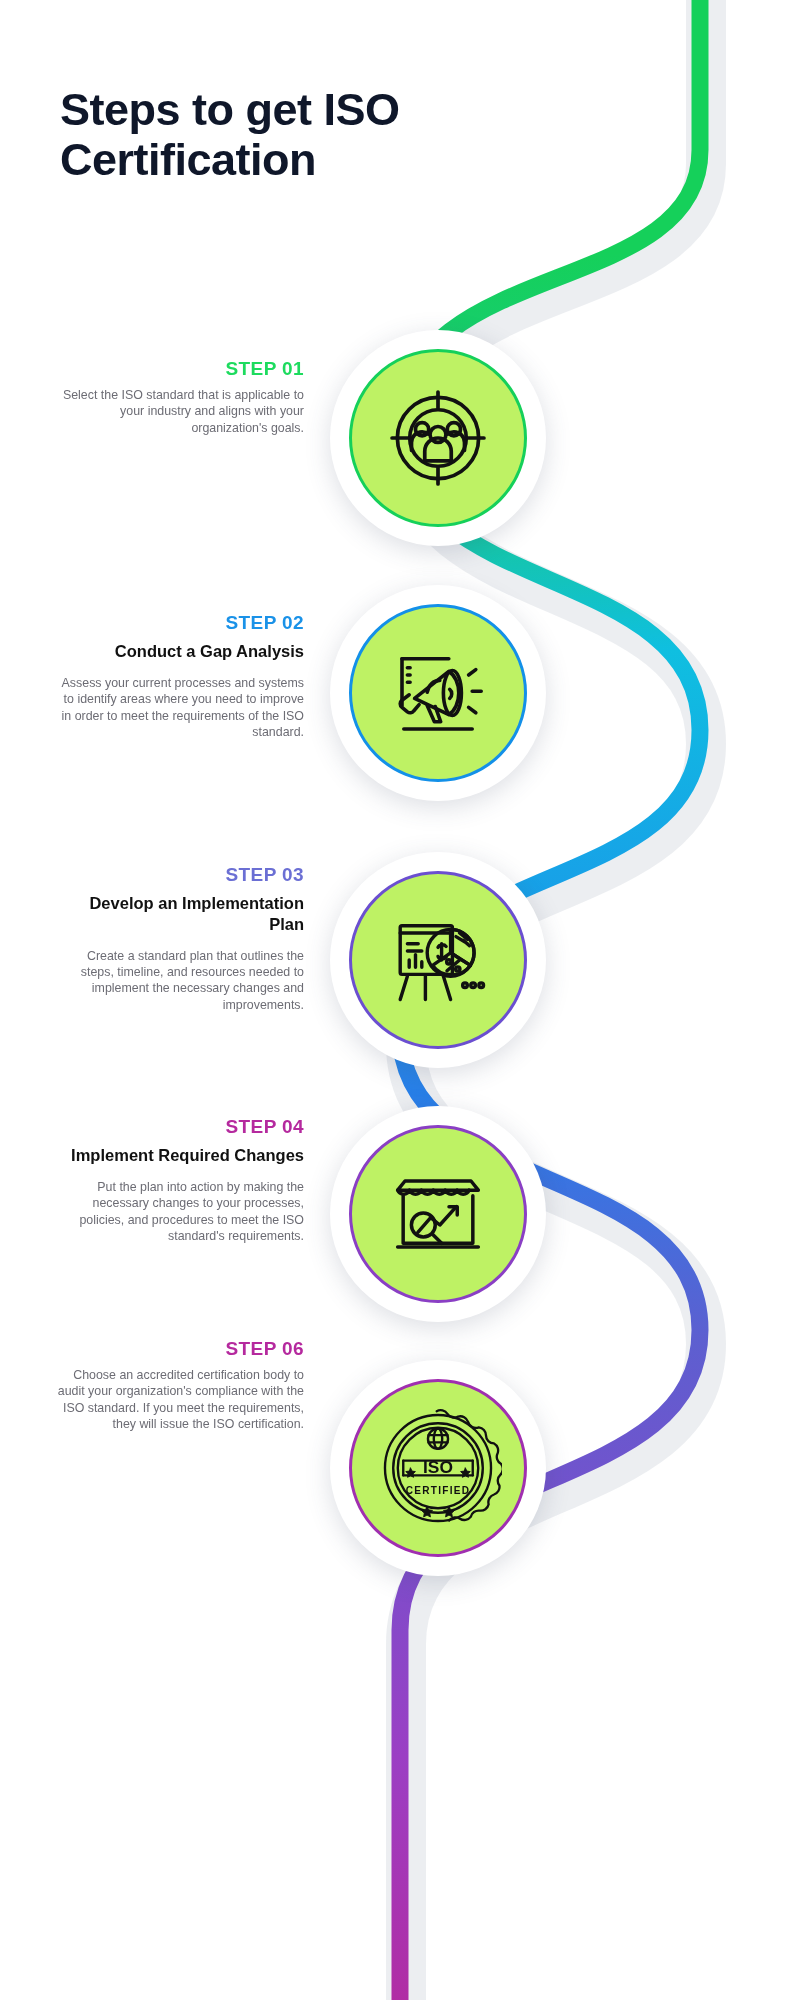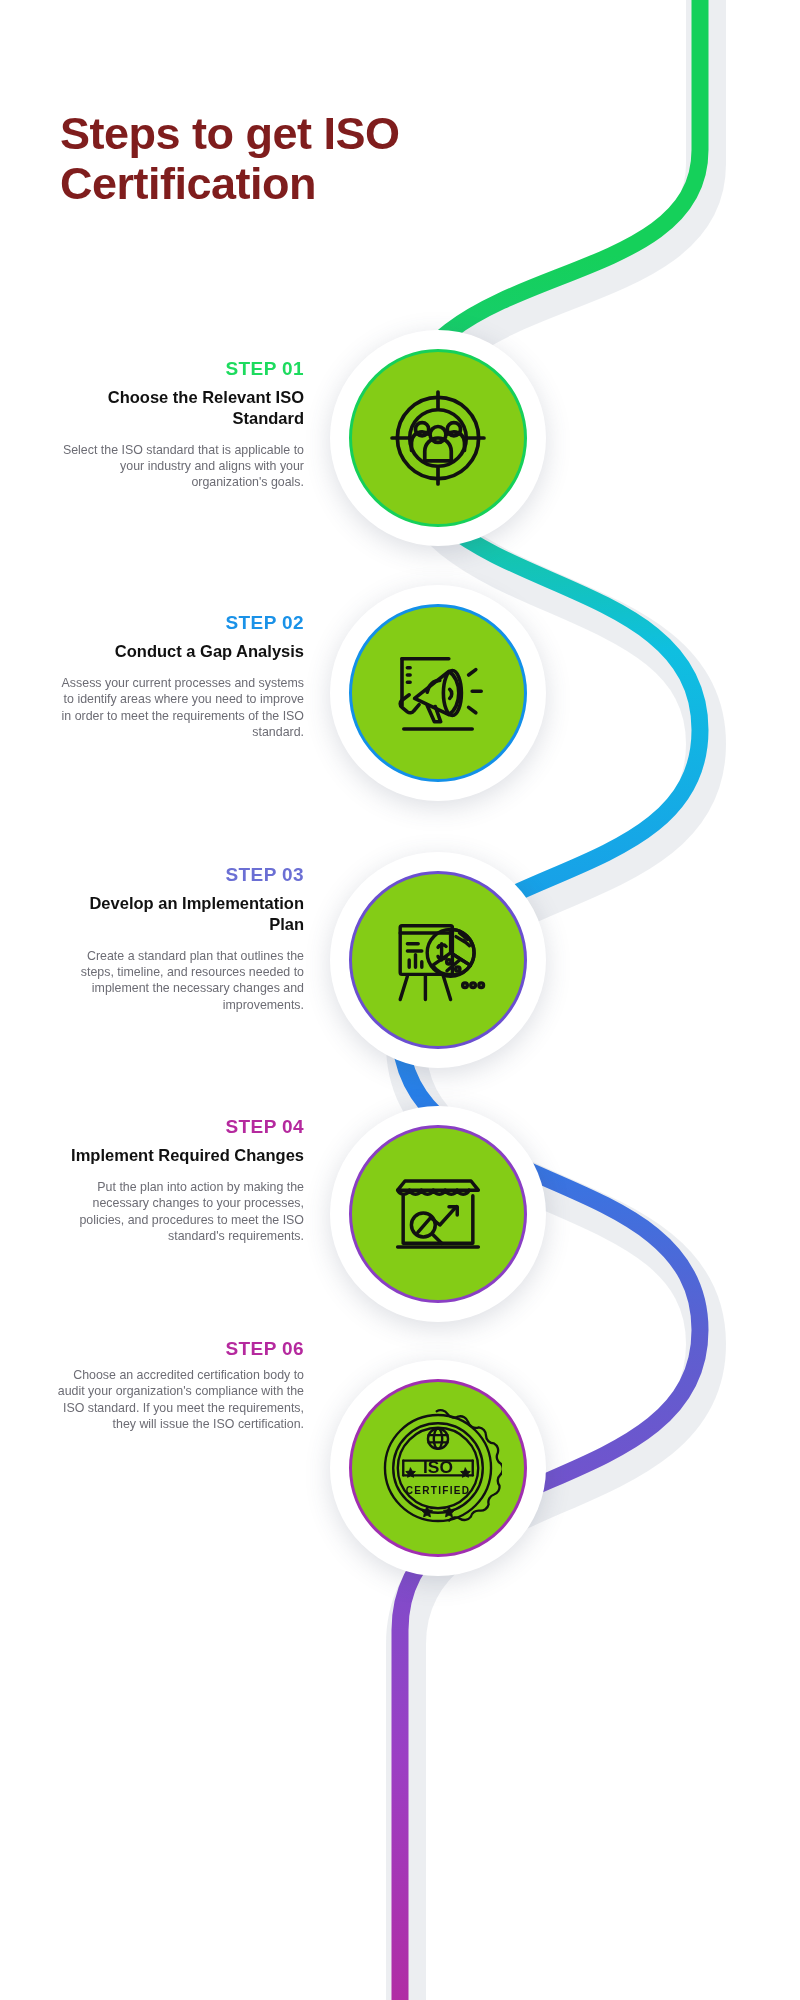--- a/index.html
+++ b/index.html
@@ -31,22 +31,21 @@
     left: 60px;
     top: 85px;
     width: 430px;
     z-index: 5;
   }
   #page-title {
     font-size: 45px;
     line-height: 1.12;
     font-weight: 700;
     letter-spacing: -0.5px;
-    color: #7f1d1d;
-    margin-top: 24px;
+    color: #0f172a;
   }
   
   .step {
     position: absolute;
     z-index: 6;
   }
   .step-text {
     position: absolute;
     left: 52px;
     width: 252px;
@@ -80,21 +79,21 @@
     box-shadow: 0 6px 26px rgba(60,70,100,0.18);
     display: flex;
     align-items: center;
     justify-content: center;
     z-index: 7;
   }
   .circle-ring {
     width: 178px;
     height: 178px;
     border-radius: 50%;
-    background: #84cc16;
+    background: #bef264;
     border: 3px solid #22c55e;
     display: flex;
     align-items: center;
     justify-content: center;
   }
   .circle-ring svg { display: block; }
 </style>
 </head>
 <body>
 
@@ -140,21 +139,20 @@
              L 400 2050" fill="none" stroke="url(#gradRibbon)" stroke-width="17" stroke-linecap="round"></path>
   </svg>
 
   <div id="title-block">
     <h1 id="page-title">Steps to get ISO Certification</h1>
   </div>
 
   <div class="step" style="left:0; top:358px;">
     <div class="step-text">
       <div class="step-eyebrow" style="color:#1ddb5e;">STEP 01</div>
-      <div class="step-heading">Choose the Relevant ISO Standard</div>
       <div class="step-body">Select the ISO standard that is applicable to your industry and aligns with your organization's goals.</div>
     </div>
   </div>
   <div class="circle-wrap" style="left:330px; top:330px;">
     <div class="circle-ring" style="border-color:#15d05a;">
       <svg width="106" height="106" viewBox="0 0 120 120">
         <g fill="none" stroke="#111" stroke-width="4.2" stroke-linecap="round" stroke-linejoin="round">
           <circle cx="60" cy="60" r="46"></circle>
           <circle cx="60" cy="60" r="32"></circle>
           <line x1="60" y1="8" x2="60" y2="26"></line>

